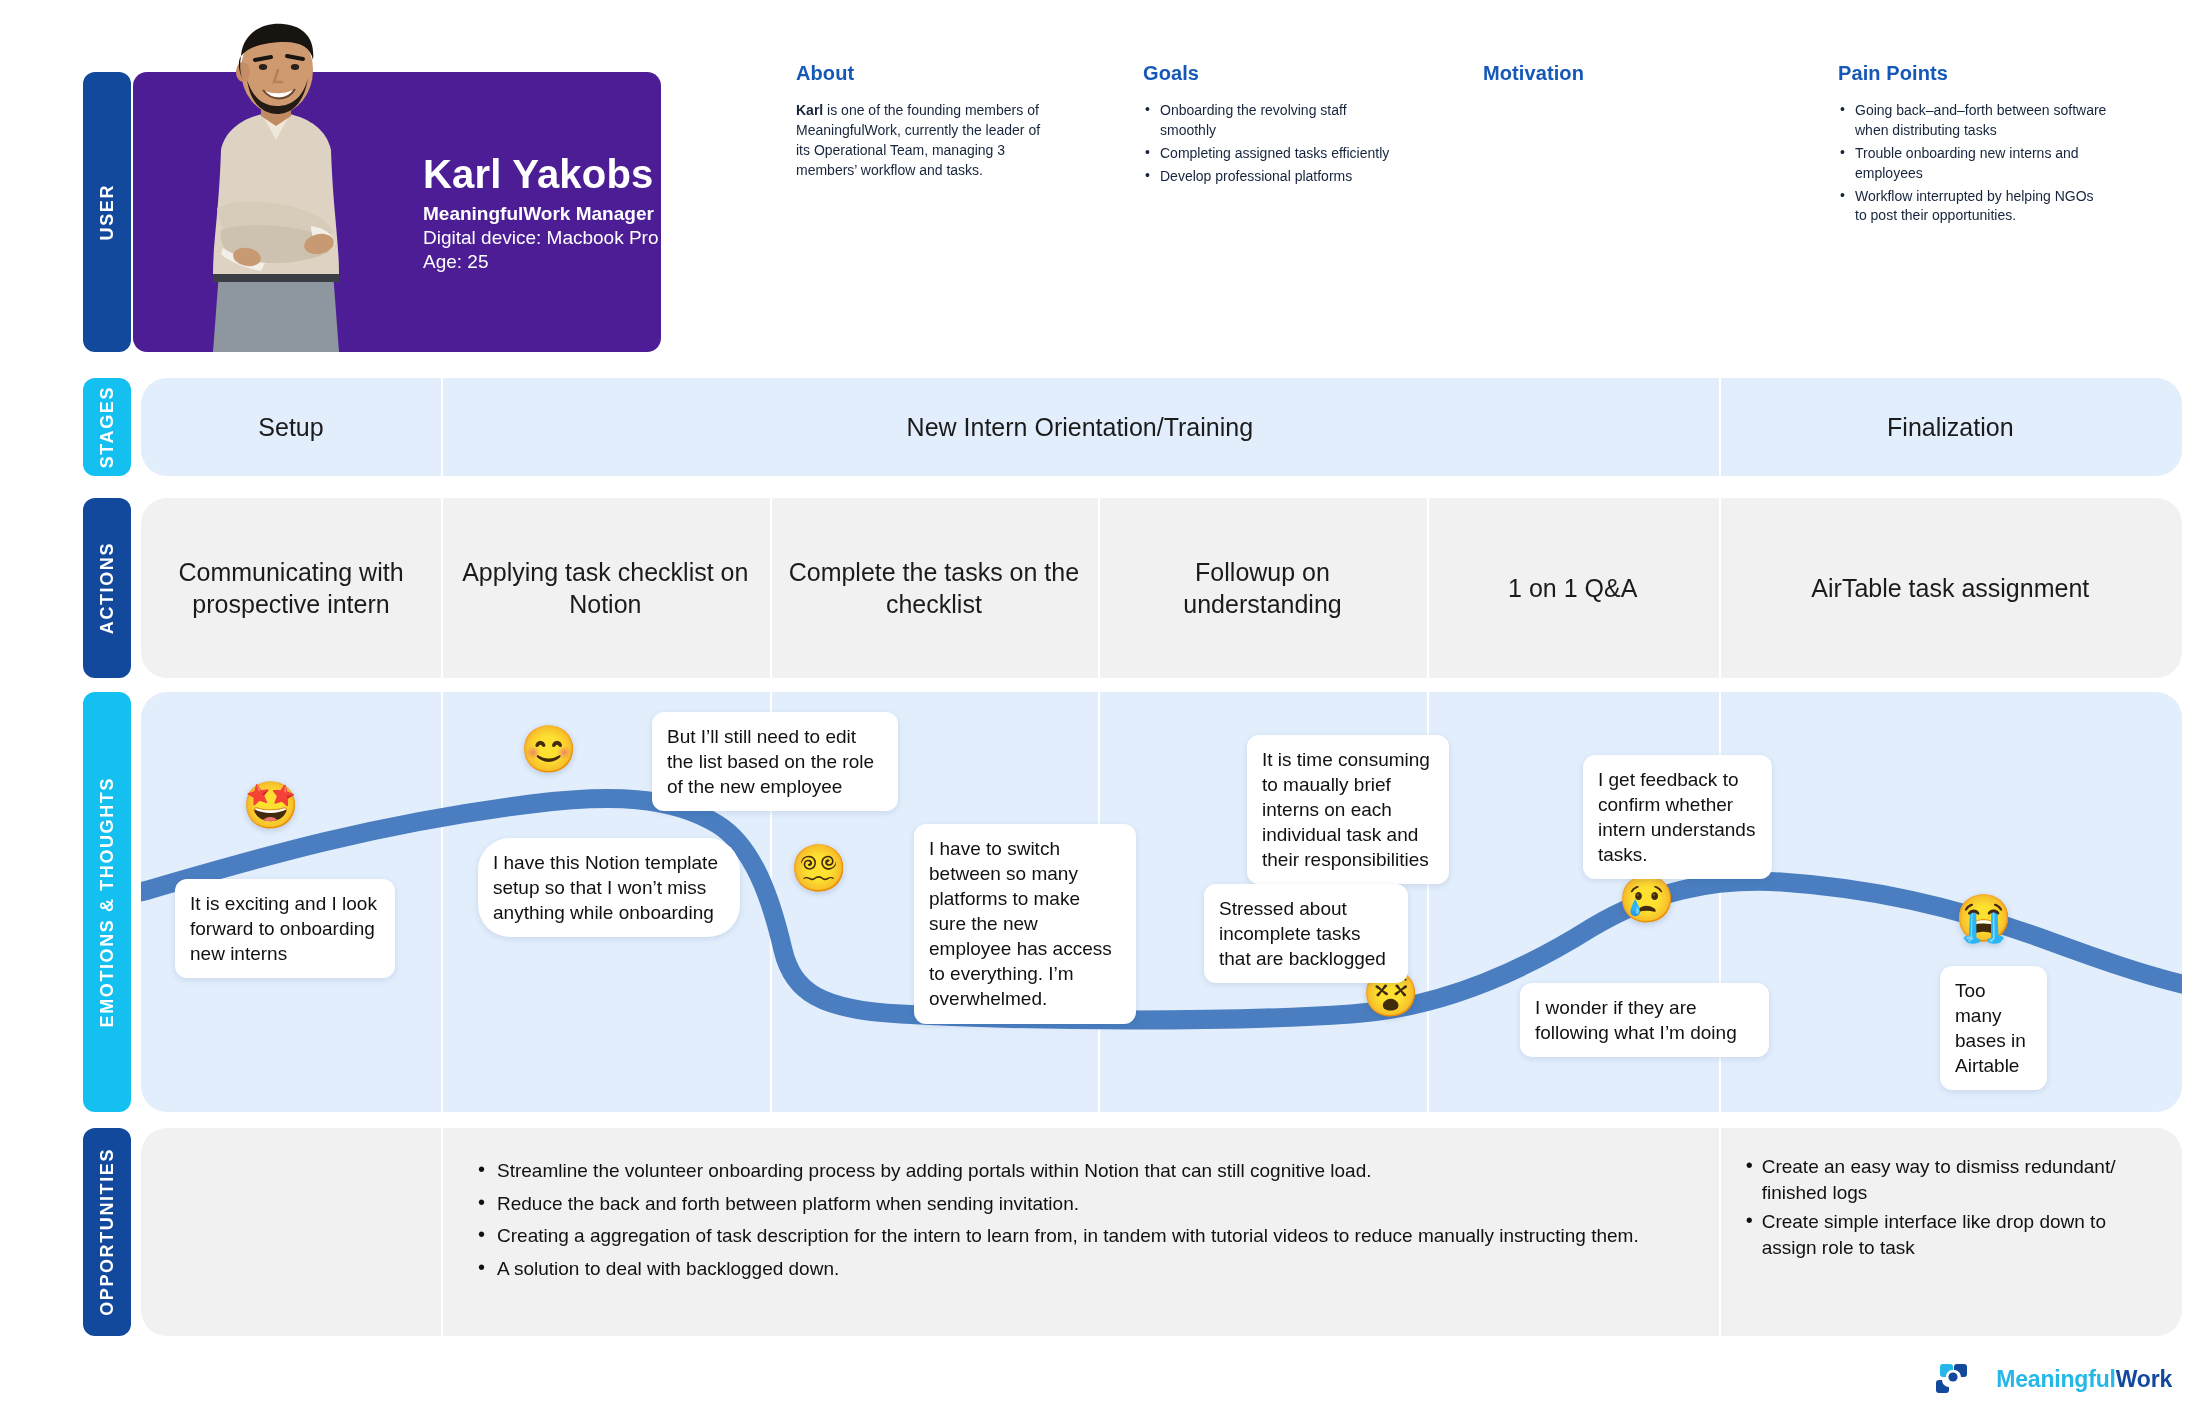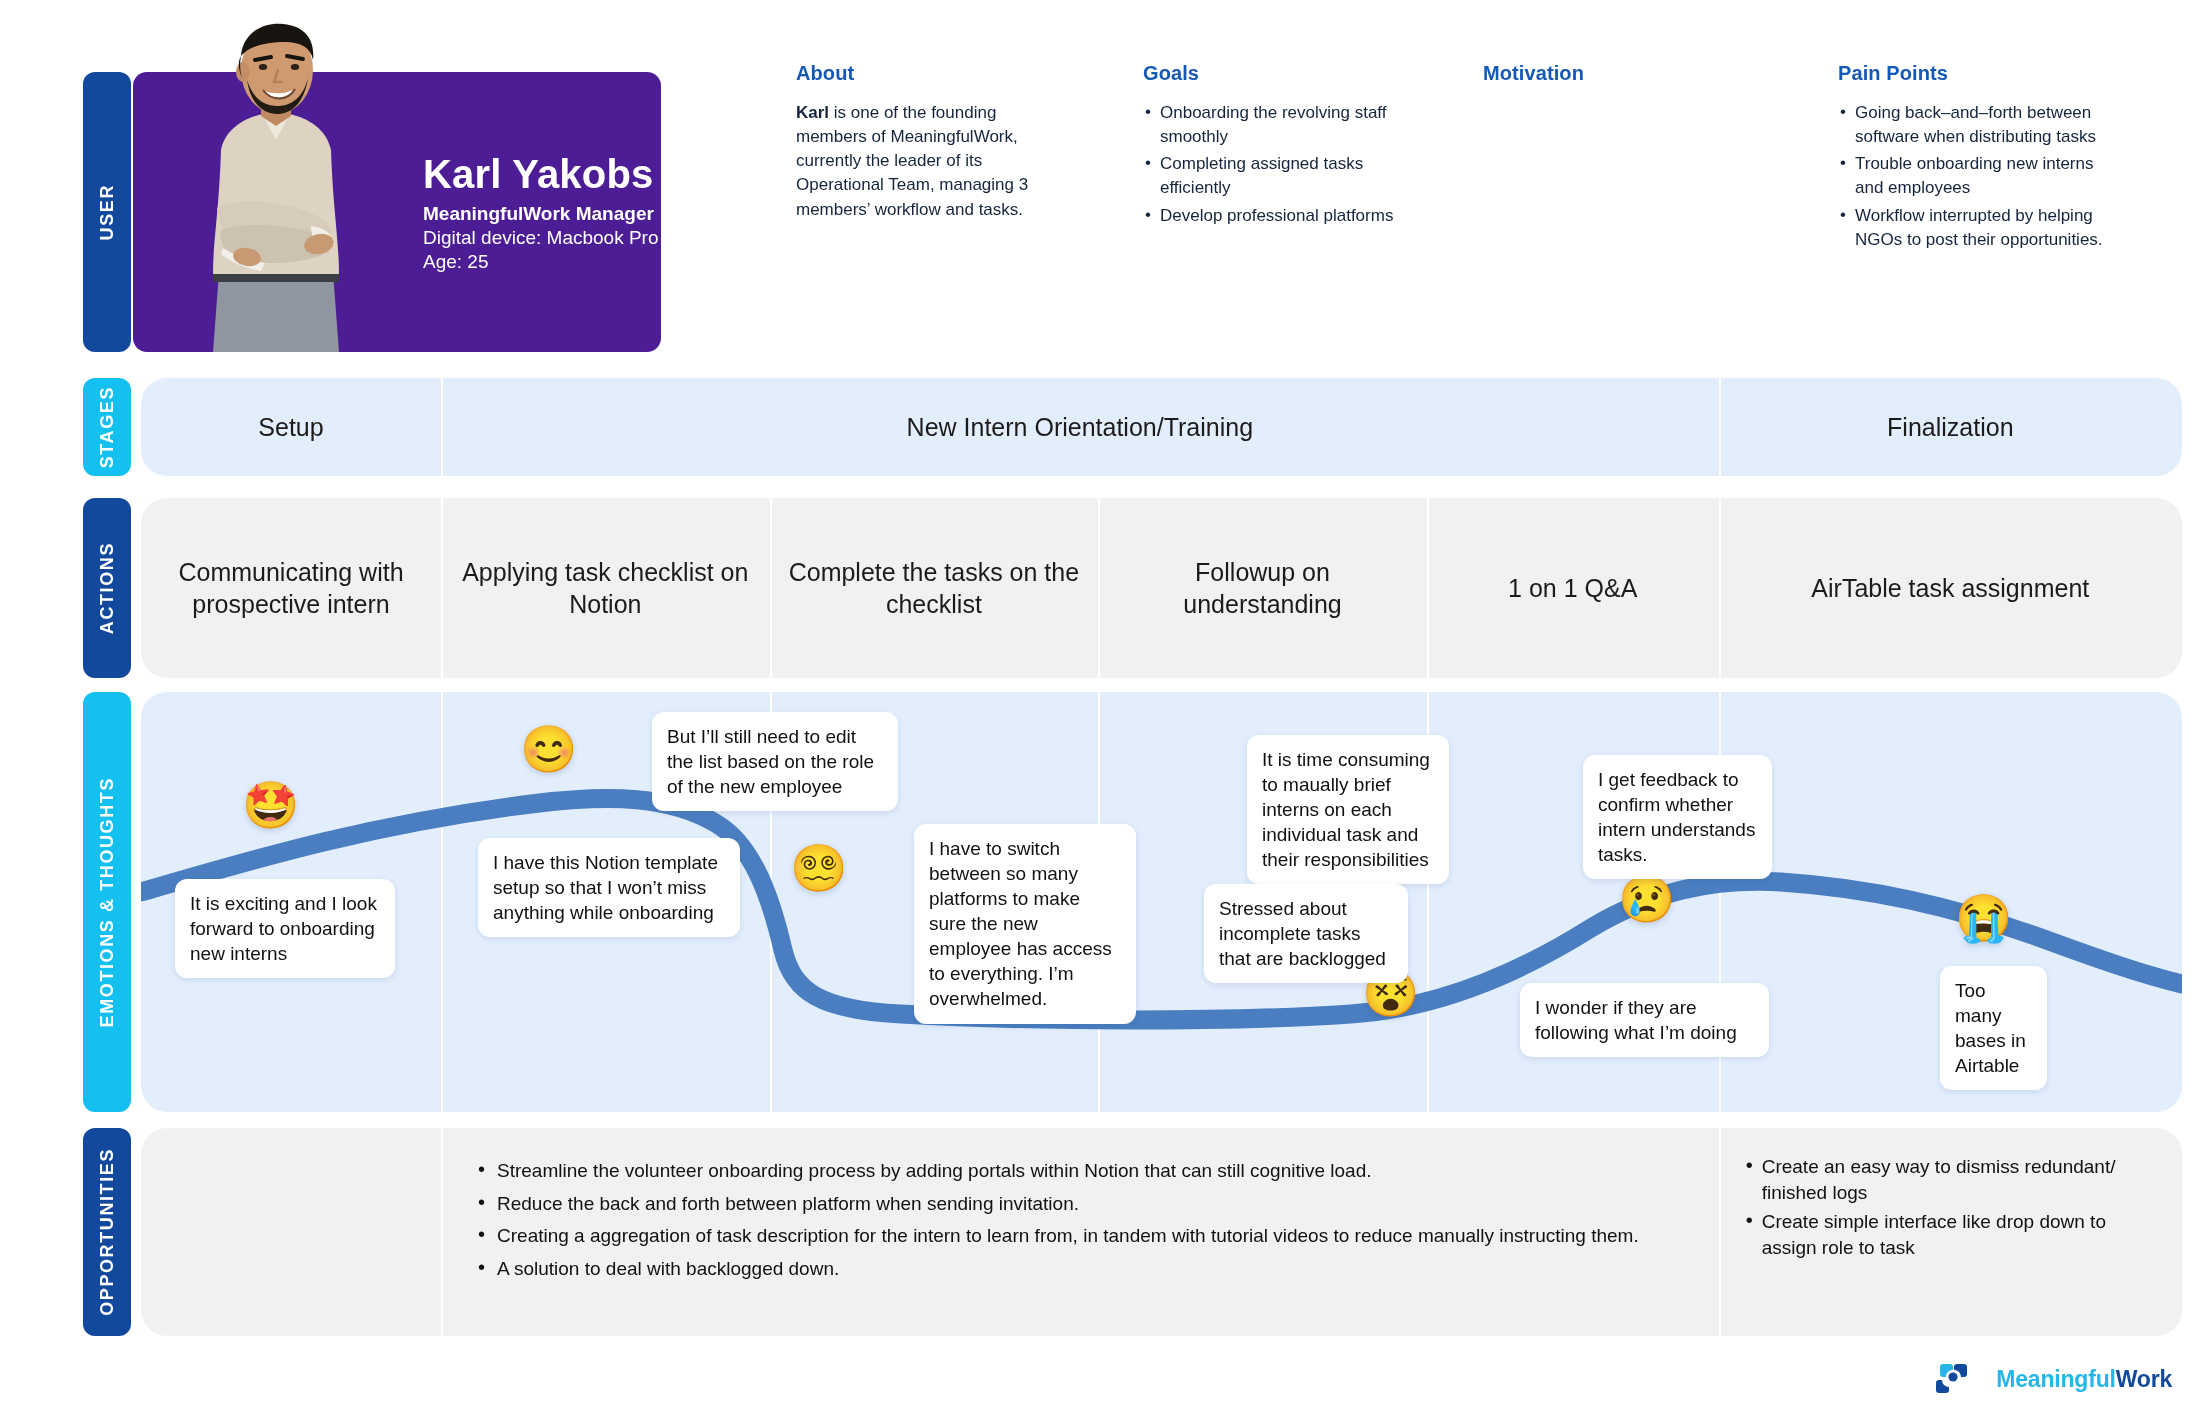--- a/index.html
+++ b/index.html
@@ -52,21 +52,21 @@
   .user-role { font-size: 19px; font-weight: bold; margin-top: 7px; }
   .user-line { font-size: 19px; margin-top: 2px; }
 
   
   .pcol { position: absolute; top: 62px; }
   .pcol h3 {
     color: #1558b8; font-size: 20px; font-weight: bold;
     margin-bottom: 16px; letter-spacing: .1px;
   }
   .pcol p, .pcol li {
-    color: #16243c; font-size: 17px; line-height: 1.42;
+    color: #16243c; font-size: 14px; line-height: 1.42;
   }
   .pcol ul { list-style: none; }
   .pcol li { position: relative; padding-left: 17px; margin-bottom: 3px; }
   .pcol li:before {
     content: "•"; position: absolute; left: 2px; top: -1px; color: #16243c;
   }
   .pcol b { font-weight: bold; }
 
   .pcol-about { left: 796px; width: 248px; }
   .pcol-goals { left: 1143px; width: 255px; }
@@ -321,21 +321,21 @@
       <div class="emoji" style="left: 242px; top: 782px;">🤩</div>
       <div class="emoji" style="left: 520px; top: 726px;">😊</div>
       <div class="emoji" style="left: 790px; top: 845px;">😵‍💫</div>
       <div class="emoji" style="left: 1362px; top: 970px;">😵</div>
       <div class="emoji" style="left: 1618px; top: 876px;">😢</div>
       <div class="emoji" style="left: 1955px; top: 895px;">😭</div>
     </div>
 
   <div>
       <div class="bubble" style="left: 175px; top: 879px; width: 220px;">It is exciting and I look forward to onboarding new interns</div>
-      <div class="bubble" style="left: 478px; top: 838px; width: 262px;">I have this Notion template setup so that I won’t miss anything while onboarding</div>
+      <div class="bubble" style="left: 478px; top: 838px; width: 262px; border-radius: 32px;">I have this Notion template setup so that I won’t miss anything while onboarding</div>
       <div class="bubble" style="left: 652px; top: 712px; width: 246px;">But I’ll still need to edit the list based on the role of the new employee</div>
       <div class="bubble" style="left: 914px; top: 824px; width: 222px;">I have to switch between so many platforms to make sure the new employee has access to everything. I’m overwhelmed.</div>
       <div class="bubble" style="left: 1247px; top: 735px; width: 202px;">It is time consuming to maually brief interns on each individual task and their responsibilities</div>
       <div class="bubble" style="left: 1204px; top: 884px; width: 204px;">Stressed about incomplete tasks that are backlogged</div>
       <div class="bubble" style="left: 1583px; top: 755px; width: 189px;">I get feedback to confirm whether intern understands tasks.</div>
       <div class="bubble" style="left: 1520px; top: 983px; width: 249px;">I wonder if they are following what I’m doing</div>
       <div class="bubble" style="left: 1940px; top: 966px; width: 107px;">Too many bases in Airtable</div>
     </div>
 
   <div class="row row-opps">

